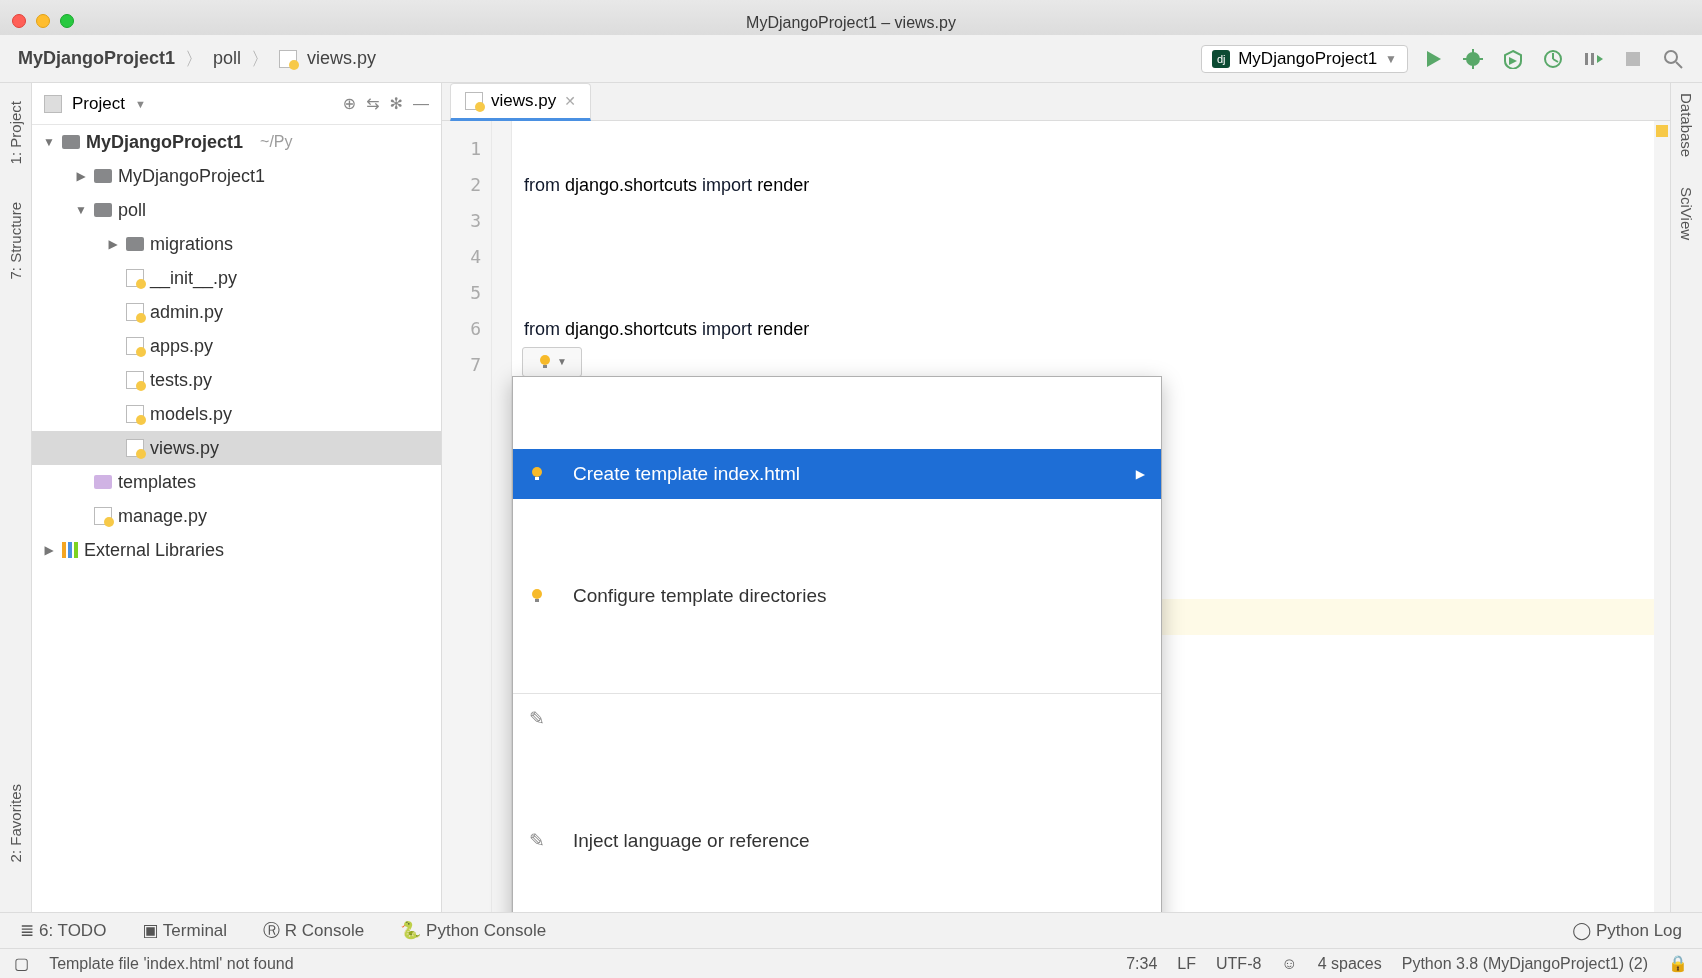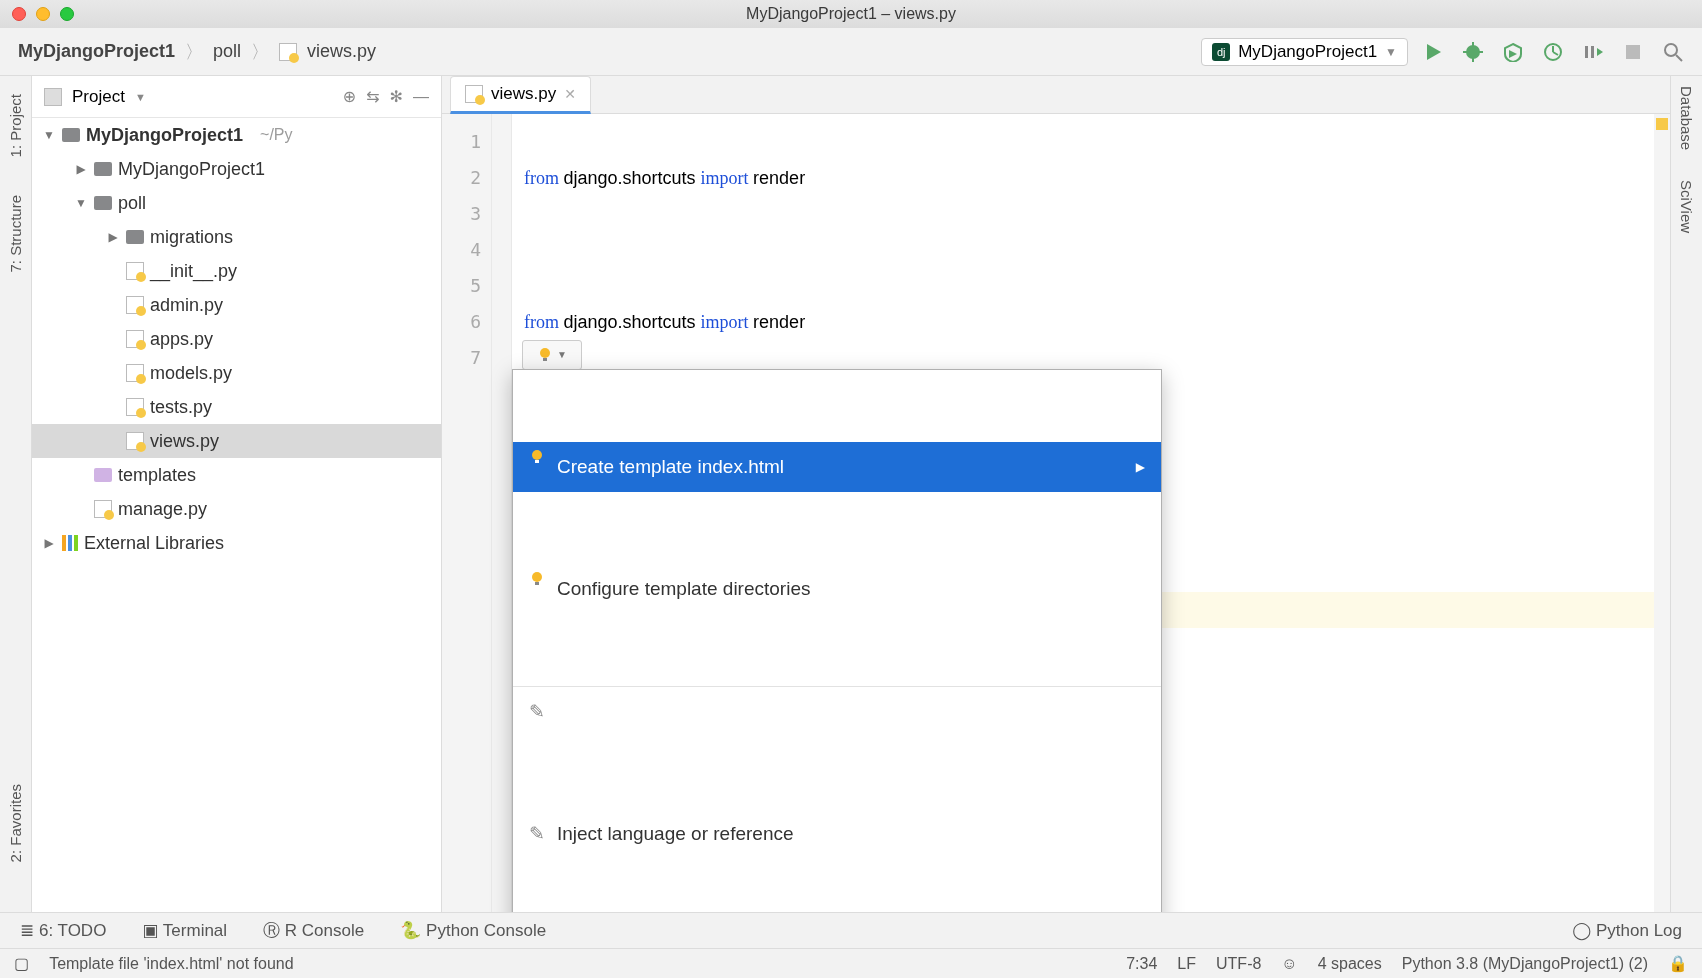--- a/index.html
+++ b/index.html
@@ -1,19 +1,19 @@
 <!DOCTYPE html>
 <html><head>
 <meta charset="utf-8">
 <style>
 * { margin: 0; padding: 0; box-sizing: border-box; font-family: -apple-system, BlinkMacSystemFont, "Segoe UI", sans-serif; }
 body { width: 1702px; height: 978px; background: #f2f2f2; overflow: hidden; display: flex; flex-direction: column; }
 
 
-.titlebar { height: 28px; background: linear-gradient(#e8e8e8, #dcdcdc); display: flex; align-items: center; padding: 0 12px; position: relative; }
+.titlebar { height: 35px; background: linear-gradient(#e8e8e8, #dcdcdc); display: flex; align-items: flex-start; padding: 14px 12px; position: relative; }
 .traffic { display: flex; gap: 10px; }
 .traffic-dot { width: 14px; height: 14px; border-radius: 50%; }
 .td-red { background: #ff5f57; border: 1px solid #e14239; }
 .td-yel { background: #ffbd2e; border: 1px solid #e1a116; }
 .td-grn { background: #28c940; border: 1px solid #19a82c; }
 .title-text { position: absolute; left: 50%; transform: translateX(-50%); font-size: 16px; color: #3a3a3a; }
 
 
 .navbar { height: 48px; background: #f2f2f2; border-bottom: 1px solid #dcdcdc; display: flex; align-items: center; padding: 0 18px; }
 .breadcrumbs { display: flex; align-items: center; gap: 10px; font-size: 18px; color: #444; }
@@ -65,32 +65,32 @@
 .editor-tabs { height: 40px; display: flex; align-items: flex-end; border-bottom: 1px solid #dcdcdc; background: #f2f2f2; padding-left: 8px; }
 .editor-tab { display: flex; align-items: center; gap: 8px; background: #fff; border: 1px solid #dcdcdc; border-bottom: 3px solid #4a90e2; padding: 7px 14px; font-size: 17px; border-radius: 4px 4px 0 0; margin-bottom: -1px; }
 .tab-close { color: #aaa; font-size: 14px; }
 .editor-body { flex: 1; display: flex; position: relative; }
 .gutter { width: 50px; background: #f4f4f4; border-right: 1px solid #e8e8e8; padding-top: 10px; }
 .gutter-fold { width: 20px; background: #f4f4f4; border-right: 1px solid #e8e8e8; }
 .ln { color: #aaa; text-align: right; padding-right: 10px; font-family: Menlo, monospace; font-size: 18px; line-height: 36px; }
 .code { flex: 1; padding: 10px 12px; font-family: Menlo, monospace; font-size: 18px; line-height: 36px; white-space: pre; position: relative; }
 .code-line { height: 36px; }
 .line-hl { background: #fefae7; margin: 0 -12px; padding: 0 12px; }
-.kw-orange { color: #1d4ed8; font-family: Liberation Serif, serif; }
+.kw-orange { color: #0f172a; }
 .fn { color: #000; }
 .str { color: #008080; }
 .str-hl { background: #e9e6d0; }
 
 
 .bulb-box { position: absolute; left: 10px; top: 226px; width: 60px; height: 30px; border: 1px solid #ccc; background: #f8f8f8; display: flex; align-items: center; justify-content: center; gap: 4px; border-radius: 3px; }
 .bulb-ic { width: 16px; height: 16px; }
 
 
 .popup { position: absolute; left: 0px; top: 255px; background: #fff; border: 1px solid #b0b0b0; box-shadow: 0 6px 20px rgba(0,0,0,0.25); min-width: 650px; font-size: 19px; }
-.popup-row { display: flex; align-items: flex-start; padding: 7px 16px; gap: 12px; color: #333; }
+.popup-row { display: flex; align-items: center; padding: 7px 16px; gap: 28px; color: #333; }
 .popup-row.sel { background: #1e6ed6; color: #fff; }
 .popup-row.sep-top { border-top: 1px solid #e2e2e2; }
 .popup-arrow { margin-left: auto; color: #fff; font-size: 12px; }
 .edit-ic { color: #888; }
 
 
 .bottombar { height: 36px; background: #f2f2f2; border-top: 1px solid #dcdcdc; display: flex; align-items: center; padding: 0 20px; gap: 36px; font-size: 17px; color: #555; }
 .bb-spacer { flex: 1; }
 
 
@@ -244,28 +244,28 @@
           <span class="tree-indent"></span>
           <span class="tree-arrow"></span>
         <span class="ic-py"></span>
         <span>apps.py</span>
       </div>
       <div class="tree-row">
         <span class="tree-indent"></span>
           <span class="tree-indent"></span>
           <span class="tree-arrow"></span>
         <span class="ic-py"></span>
+        <span>tests.py</span>
+      </div>
+      <div class="tree-row">
+        <span class="tree-indent"></span>
+          <span class="tree-indent"></span>
+          <span class="tree-arrow"></span>
+        <span class="ic-py"></span>
         <span>models.py</span>
-      </div>
-      <div class="tree-row">
-        <span class="tree-indent"></span>
-          <span class="tree-indent"></span>
-          <span class="tree-arrow"></span>
-        <span class="ic-py"></span>
-        <span>tests.py</span>
       </div>
       <div class="tree-row selected">
         <span class="tree-indent"></span>
           <span class="tree-indent"></span>
           <span class="tree-arrow"></span>
         <span class="ic-py"></span>
         <span>views.py</span>
       </div>
       <div class="tree-row">
         <span class="tree-indent"></span>

